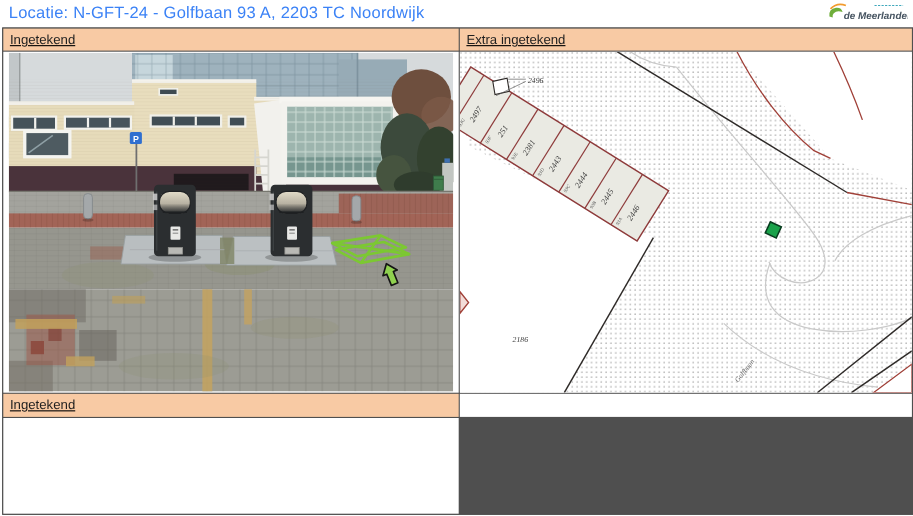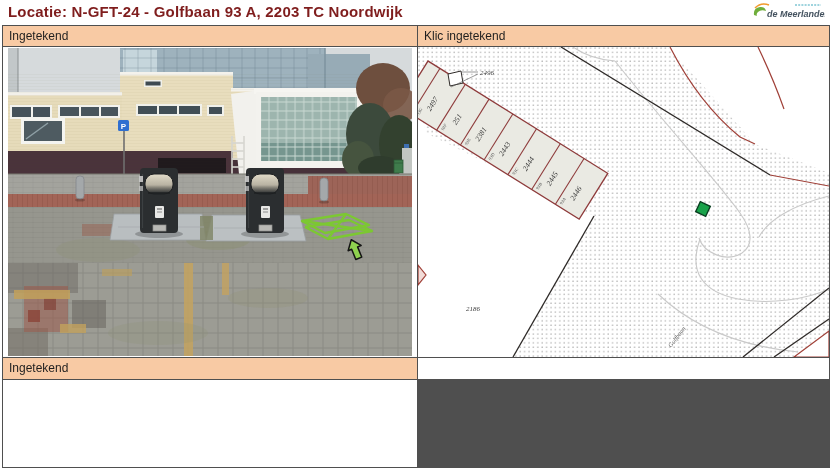--- a/index.html
+++ b/index.html
@@ -1,19 +1,19 @@
 <!DOCTYPE html>
 <html><head>
 <meta charset="utf-8">
 <style>
   html,body{margin:0;padding:0;background:#fff;}
   body{width:830px;height:469px;position:relative;font-family:"Liberation Sans",sans-serif;overflow:hidden;}
-  .page-title{position:absolute;left:8px;top:3px;font-size:15px;font-weight:bold;color:#7f1d1d;letter-spacing:.2px;}
+  .page-title{position:absolute;left:8px;top:3px;font-size:15px;font-weight:normal;color:#3b82f6;letter-spacing:.2px;}
   .logo{position:absolute;right:5px;top:2px;width:74px;height:21px;}
-  .grid{position:absolute;left:2px;top:25px;display:grid;grid-template-columns:414px 411px;grid-template-rows:20px 310px 21px 87px;gap:1px;background:#4f4f4f;border:1px solid #4f4f4f;}
+  .grid{position:absolute;left:2px;top:25px;display:grid;grid-template-columns:414px 411px;grid-template-rows:20px 310px 21px 87px;gap:1px;background:#4f4f4f;border:1px solid #4f4f4f;text-decoration:underline;}
   .hdr{background:#F8CAA4;color:#1f1f1f;font-size:12px;padding:3px 0 0 6px;}
   .cell{background:#ffffff;position:relative;overflow:hidden;}
   .note-text{position:absolute;left:9px;top:26px;font-size:11px;color:#222;margin-top:40px;}
   svg text{font-family:"Liberation Serif",serif;}
   .sans{font-family:"Liberation Sans",sans-serif;}
 </style>
 </head>
 <body>
 
 <div class="page-title">Locatie: N-GFT-24 - Golfbaan 93 A, 2203 TC Noordwijk</div>
@@ -22,21 +22,21 @@
   <path d="M3,13 Q2,6 9,5 Q14,4.5 15,9 Q10,7 7,10 Q5,12 6,14 Z" fill="#6FAE3B"></path>
   <path d="M4,6 Q10,0 18,3" stroke="#F29B2D" stroke-width="1.6" fill="none"></path>
   <path d="M44,3 L70,3" stroke="#3FA8BC" stroke-width="1" stroke-dasharray="2 1.2"></path>
   <text x="16" y="15" font-size="9" font-weight="bold" font-style="italic" fill="#44525F" class="sans">de Meerlanden</text>
 </svg>
 
 <div class="grid">
 
   <div class="hdr">Ingetekend</div>
 
-  <div class="hdr">Klic ingetekend</div>
+  <div class="hdr">Extra ingetekend</div>
 
   <div class="cell">
     <svg width="404" height="308" viewBox="0 0 404 308" style="position:absolute;left:5px;top:1px">
       <defs>
         <pattern id="patBrick" width="6" height="3" patternUnits="userSpaceOnUse">
           <rect width="6" height="3" fill="none"></rect>
             <line x1="0" y1="3" x2="6" y2="3" stroke="rgba(90,70,30,0.12)" stroke-width="0.6"></line>
         </pattern>
         <pattern id="patGlass" width="13" height="10" patternUnits="userSpaceOnUse">
           <rect width="13" height="10" fill="none" stroke="rgba(70,95,110,0.35)" stroke-width="0.7"></rect>

